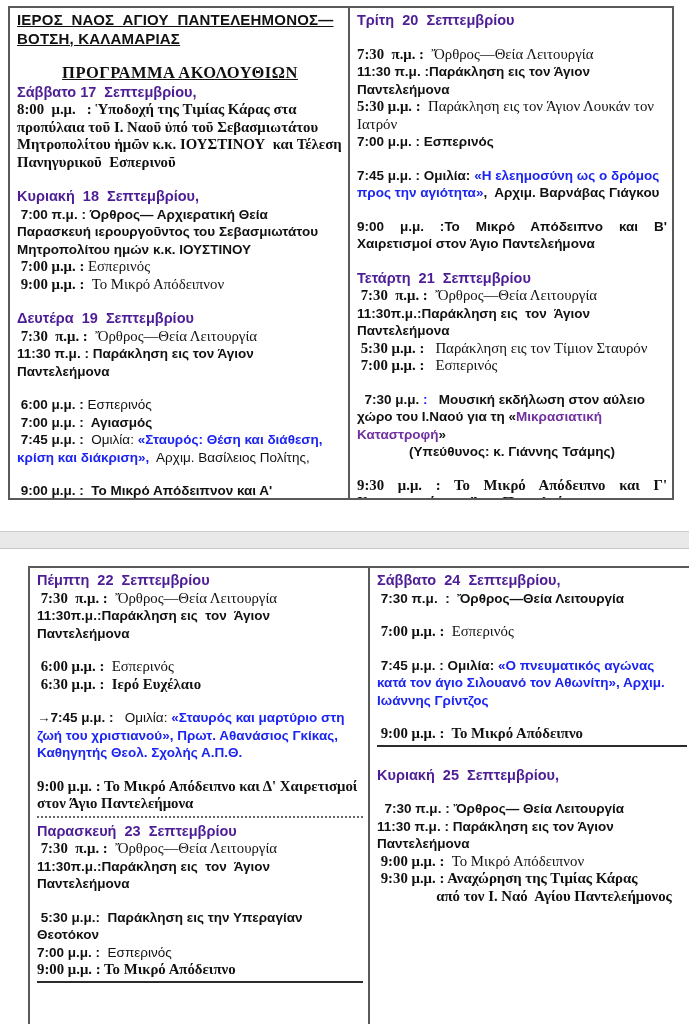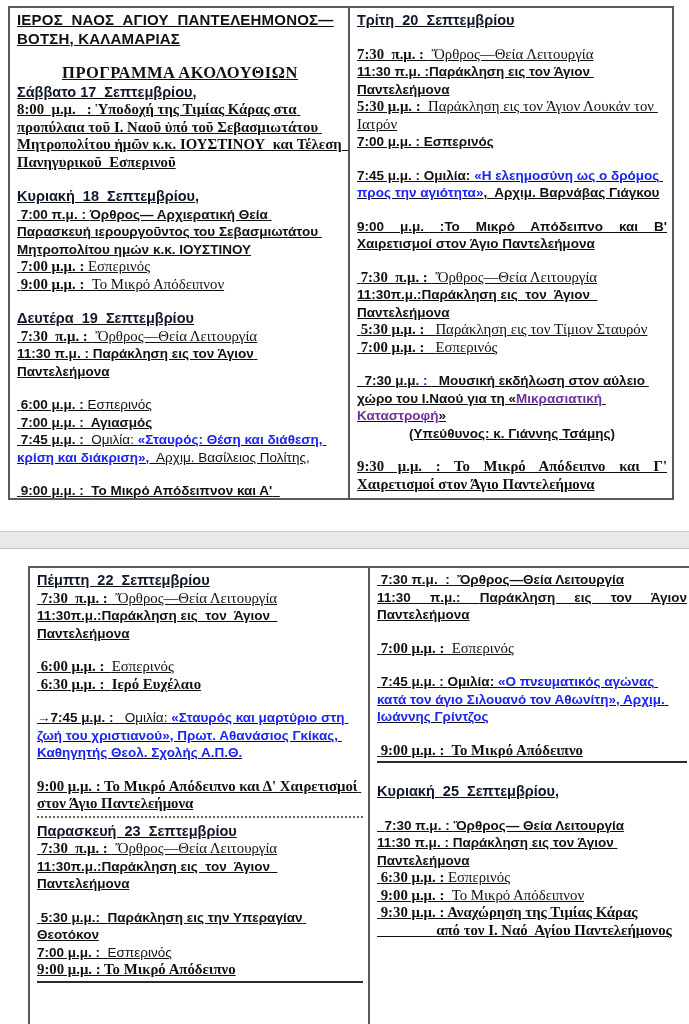--- a/index.html
+++ b/index.html
@@ -1,37 +1,37 @@
 <!DOCTYPE html>
 <html><head>
 <meta charset="utf-8">
 <style>
   html,body{margin:0;padding:0;background:#fff;}
   #page{position:relative;width:689px;height:1024px;background:#ffffff;overflow:hidden;
         font-family:"Liberation Sans",sans-serif;color:#111;}
   .box{position:absolute;left:8px;width:666px;border:2px solid #5a5a5a;display:flex;
-       box-sizing:border-box;background:#fff;text-decoration:underline;}
+       box-sizing:border-box;background:#fff;}
   #box1{top:6px;height:494px;}
   #box2{top:566px;height:522px;margin-left:20px;}
   .col{box-sizing:border-box;padding:3px 5px 3px 7px;overflow:hidden;}
   .col1{width:340px;border-right:2px solid #5a5a5a;}
   .col2{flex:1;}
   #band{position:absolute;left:0;top:531px;width:689px;height:16px;background:#e9e9e9;
         border-top:1px solid #cdcdcd;border-bottom:1px solid #c6c6c6;}
   .line{white-space:pre-wrap;line-height:17.5px;font-size:13.5px;}
   .line.justify{white-space:normal;text-align:justify;}
   .line.center{white-space:normal;text-align:center;}
   .gap{height:16px;}
   .sep-dotted{border-top:2px dotted #666;margin:3px 0 4px 0;}
   .sep-solid{border-top:2px solid #2b2b2b;margin:2px 0 3px 0;}
   .sans{font-family:"Liberation Sans",sans-serif;font-size:13.5px;}
   .serif{font-family:"Liberation Serif",serif;font-size:14.8px;}
   .b{font-weight:bold;}
   .u{text-decoration:underline;}
-  .red{color:#0f172a;}
+  .red{color:#4c1d95;}
   .blue{color:#1c24f2;}
   .purple{color:#7030a0;}
   .green{color:#3ba244;}
   .fs15{font-size:15px;letter-spacing:.2px;}
   .fs16{font-size:16.5px;letter-spacing:.5px;margin-top:48px;}
   .heading{font-size:14.5px;line-height:18px;}
 </style>
 </head>
 <body>
 
@@ -64,20 +64,21 @@
         <div class="gap"></div>
         <div class="line"><span class="serif b">7:30  π.μ. : </span><span class="serif"> Ὄρθρος—Θεία Λειτουργία</span></div>
         <div class="line"><span class="sans b">11:30 π.μ. :</span><span class="sans b">Παράκληση εις τον Άγιον Παντελεήμονα</span></div>
         <div class="line"><span class="serif b">5:30 μ.μ. :  </span><span class="serif">Παράκληση εις τον Άγιον Λουκάν τον Ιατρόν</span></div>
         <div class="line"><span class="sans b">7:00 μ.μ. : </span><span class="sans b">Εσπερινός</span></div>
         <div class="gap"></div>
         <div class="line"><span class="sans b">7:45 μ.μ. : </span><span class="sans b">Ομιλία: </span><span class="sans b blue">«Η ελεημοσύνη ως ο δρόμος προς την αγιότητα»</span><span class="sans b">,  Αρχιμ. Βαρνάβας Γιάγκου</span></div>
         <div class="gap"></div>
         <div class="line justify"><span class="sans b">9:00 μ.μ. :</span><span class="sans b">Το Μικρό Απόδειπνο και Β' Χαιρετισμοί στον Άγιο Παντελεήμονα</span></div>
         <div class="gap"></div>
+        <div class="line"><span class="sans b red heading">Τετάρτη  21  Σεπτεμβρίου</span></div>
         <div class="line"><span class="serif b"> 7:30  π.μ. : </span><span class="serif"> Ὄρθρος—Θεία Λειτουργία</span></div>
         <div class="line"><span class="sans b">11:30π.μ.:</span><span class="sans b">Παράκληση εις  τον  Άγιον  Παντελεήμονα</span></div>
         <div class="line"><span class="serif b"> 5:30 μ.μ. :   </span><span class="serif">Παράκληση εις τον Τίμιον Σταυρόν</span></div>
         <div class="line"><span class="serif b"> 7:00 μ.μ. :   </span><span class="serif">Εσπερινός</span></div>
         <div class="gap"></div>
         <div class="line"><span class="sans b">  7:30 μ.μ.</span><span class="sans b blue"> : </span><span class="sans b">  Μουσική εκδήλωση στον αύλειο χώρο του Ι.Ναού για τη «</span><span class="sans b purple">Μικρασιατική Καταστροφή</span><span class="sans b">»</span></div>
         <div class="line center"><span class="sans b">(Υπεύθυνος: κ. Γιάννης Τσάμης)</span></div>
         <div class="gap"></div>
         <div class="line justify"><span class="serif b">9:30  μ.μ.  :  </span><span class="serif b">Το  Μικρό  Απόδειπνο  και  Γ' Χαιρετισμοί στον Άγιο Παντελεήμονα</span></div>
       </div>
@@ -101,34 +102,33 @@
         <div class="line"><span class="sans b red heading">Παρασκευή  23  Σεπτεμβρίου</span></div>
         <div class="line"><span class="serif b"> 7:30  π.μ. : </span><span class="serif"> Ὄρθρος—Θεία Λειτουργία</span></div>
         <div class="line"><span class="sans b">11:30π.μ.:</span><span class="sans b">Παράκληση εις  τον  Άγιον  Παντελεήμονα</span></div>
         <div class="gap"></div>
         <div class="line"><span class="sans b"> 5:30 μ.μ.:  </span><span class="sans b">Παράκληση εις την Υπεραγίαν Θεοτόκον</span></div>
         <div class="line"><span class="sans b">7:00 μ.μ. :  </span><span class="sans">Εσπερινός</span></div>
         <div class="line"><span class="serif b">9:00 μ.μ. : </span><span class="serif b">Το Μικρό Απόδειπνο</span></div>
         <div class="sep-solid"></div>
       </div>
     <div class="col col2">
+        <div class="line"><span class="sans b red heading">Σάββατο  24  Σεπτεμβρίου,</span></div>
         <div class="line"><span class="sans b"> 7:30 π.μ.  : </span><span class="sans b"> Ὄρθρος—Θεία Λειτουργία</span></div>
-        <div class="line justify"><span class="sans b">11:30  π.μ.:  </span><span class="sans b">Παράκληση  εις  τον  Άγιον Παντελεήμονα</span></div>
         <div class="gap"></div>
         <div class="line"><span class="serif b"> 7:00 μ.μ. :  </span><span class="serif">Εσπερινός</span></div>
         <div class="gap"></div>
         <div class="line"><span class="sans b"> 7:45 μ.μ. : </span><span class="sans b">Ομιλία: </span><span class="sans b blue">«Ο πνευματικός αγώνας κατά τον άγιο Σιλουανό τον Αθωνίτη», Αρχιμ. Ιωάννης Γρίντζος</span></div>
         <div class="gap"></div>
         <div class="line"><span class="serif b"> 9:00 μ.μ. :  </span><span class="serif b">Το Μικρό Απόδειπνο</span></div>
         <div class="sep-solid"></div>
         <div class="gap"></div>
         <div class="line"><span class="sans b red heading">Κυριακή  25  Σεπτεμβρίου,</span></div>
         <div class="gap"></div>
         <div class="line"><span class="sans b">  7:30 π.μ. : </span><span class="sans b">Ὄρθρος— Θεία Λειτουργία</span></div>
         <div class="line"><span class="sans b">11:30 π.μ. : </span><span class="sans b">Παράκληση εις τον Άγιον Παντελεήμονα</span></div>
-        <div class="line"><span class="serif b"> 6:30 μ.μ. : </span><span class="serif">Εσπερινός</span></div>
         <div class="line"><span class="serif b"> 9:00 μ.μ. :  </span><span class="serif">Το Μικρό Απόδειπνον</span></div>
         <div class="line"><span class="serif b"> 9:30 μ.μ. : </span><span class="serif b">Αναχώρηση της Τιμίας Κάρας</span></div>
         <div class="line"><span class="serif b">                από τον Ι. Ναό  Αγίου Παντελεήμονος</span></div>
         <div class="gap"></div>
       </div>
   </div>
 </div>
 
 </body></html>

